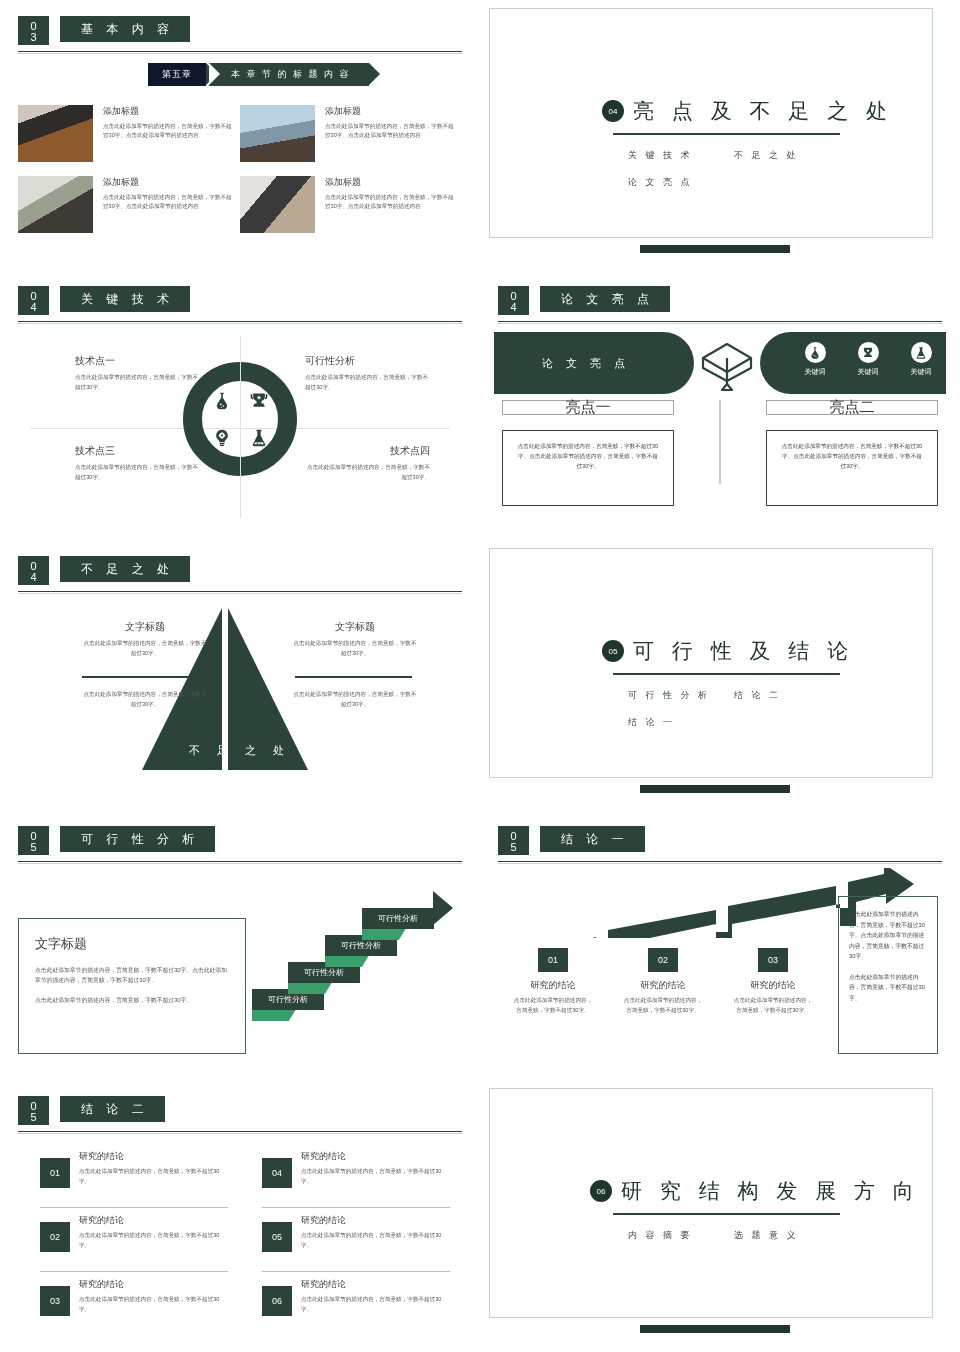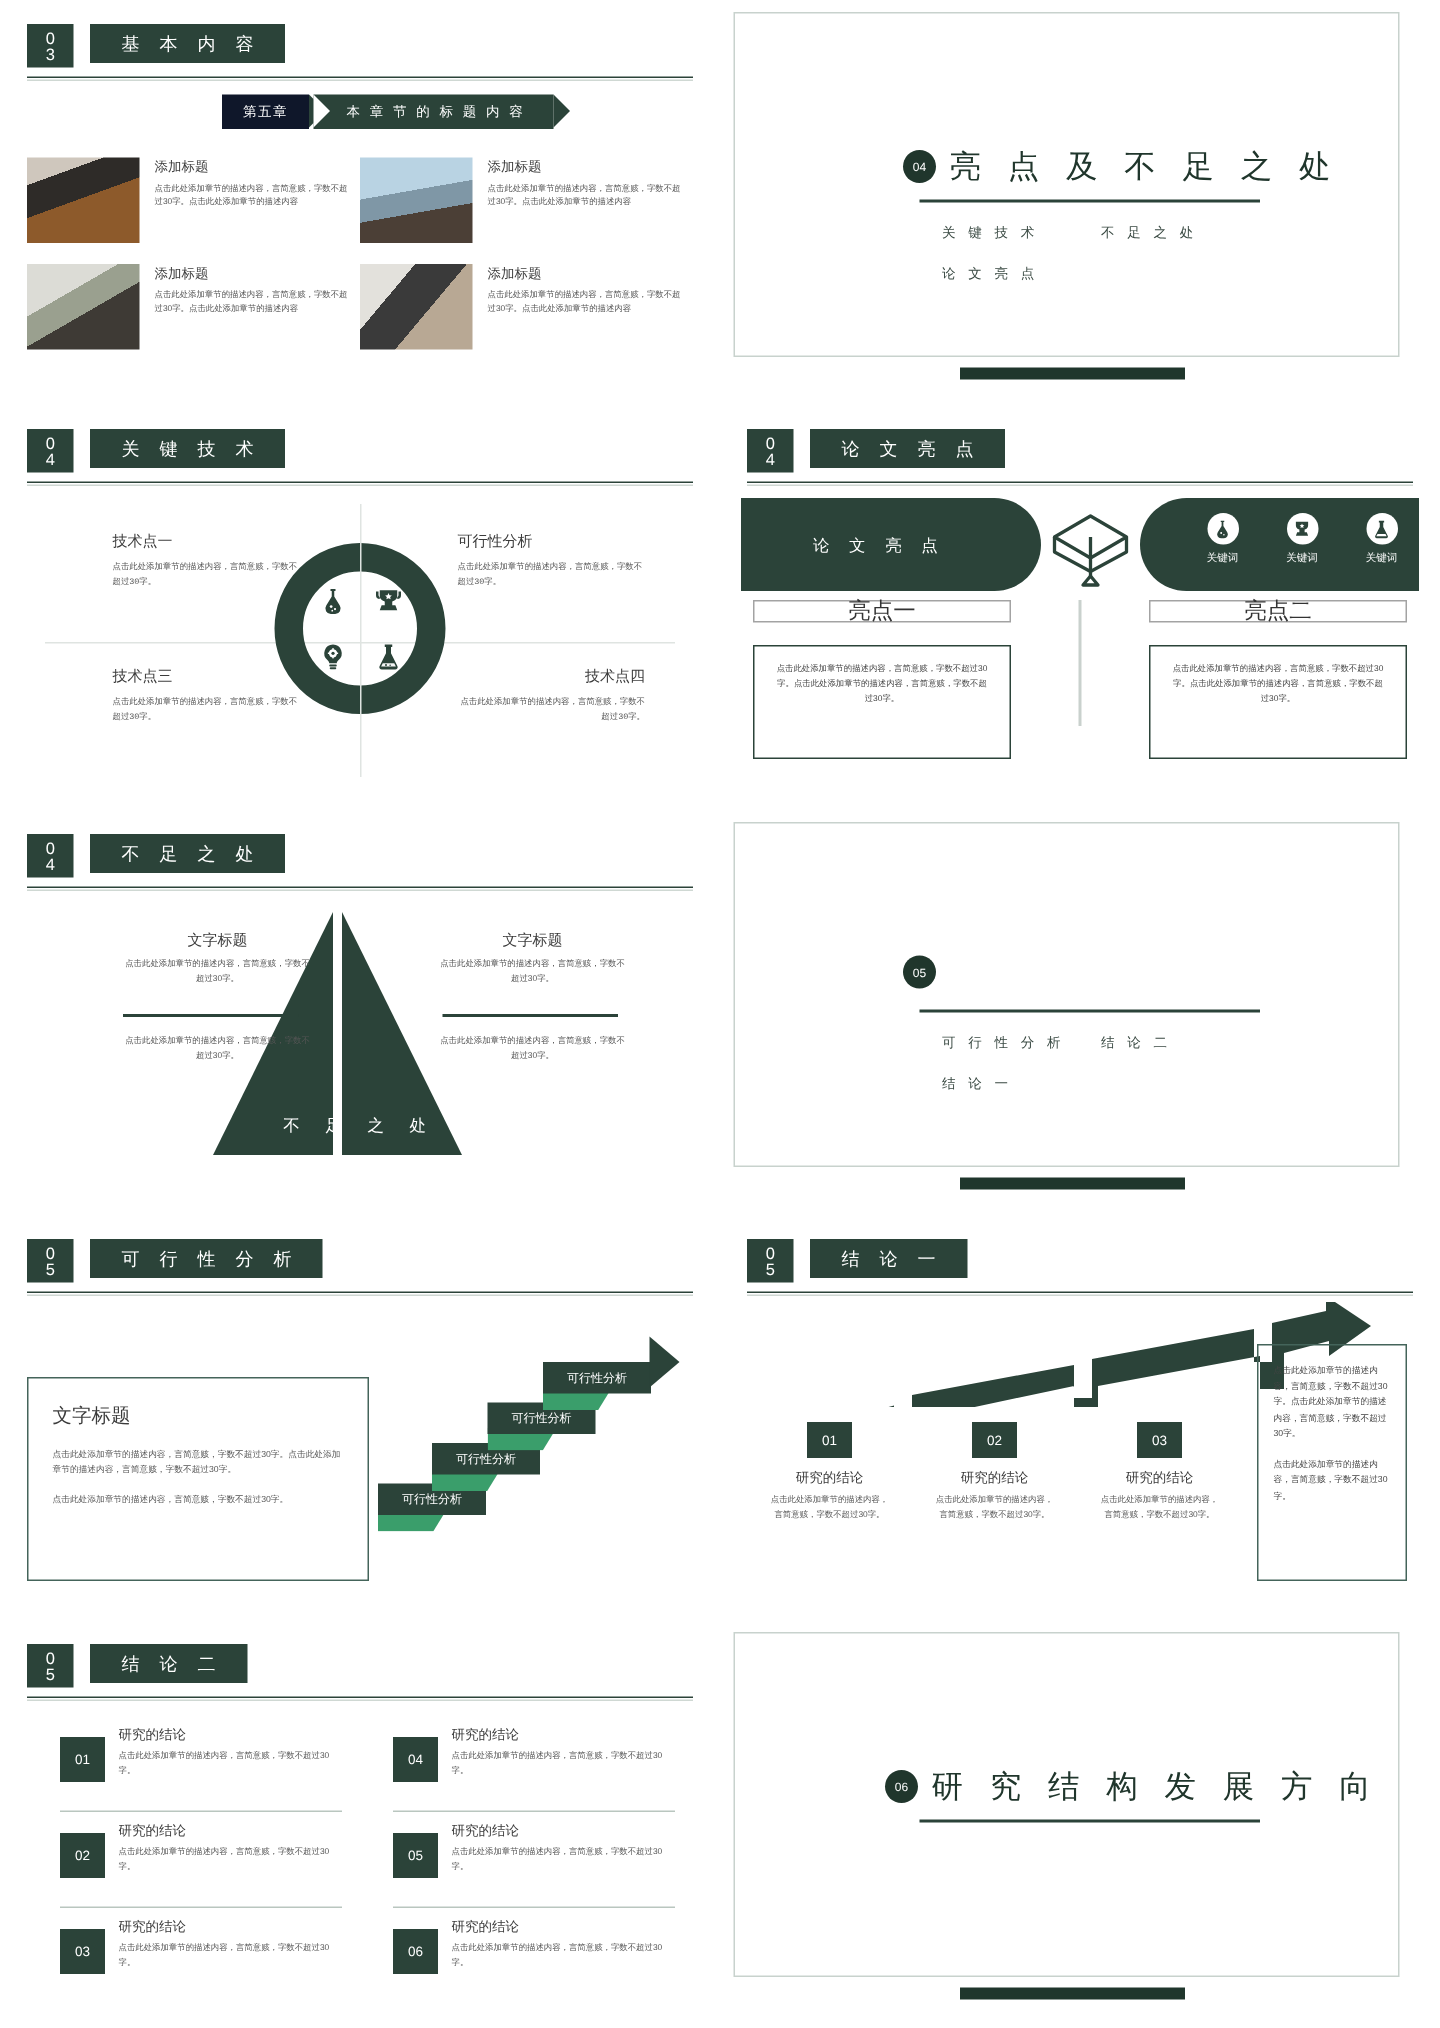--- a/index.html
+++ b/index.html
@@ -75,21 +75,21 @@
   .tile-body { margin-left:10px; width:130px; }
   .tile-h { font-size:9px; color:#3c3c3c; margin-bottom:4px; }
   .tile-p { font-size:5.6px; line-height:9px; color:#555; }
 
   
   .kt-wrap { position:absolute; left:0; top:62px; width:480px; height:190px; }
   .kt-vline { position:absolute; left:240px; top:4px; width:1px; height:182px; background:#dfe4e1; }
   .kt-hline { position:absolute; left:30px; top:96px; width:420px; height:1px; background:#dfe4e1; }
   .donut { position:absolute; left:183px; top:30px; width:114px; height:114px; border-radius:50%;
            border:19px solid #2b4339; }
-  .kt-cell { position:absolute; width:125px;font-family:Liberation Mono, monospace; }
+  .kt-cell { position:absolute; width:125px; }
   .kt-h { font-size:10px; color:#3c3c3c; margin-bottom:5px; }
   .kt-p { font-size:5.6px; line-height:9.5px; color:#555; }
   .ktc1{ left:75px; top:22px; } .ktc2{ left:305px; top:22px; }
   .ktc3{ left:75px; top:112px; } .ktc4{ left:305px; top:112px; }
   .donut-icons { position:absolute; left:203px; top:50px; width:74px; height:74px;
                  display:grid; grid-template-columns:1fr 1fr; grid-template-rows:1fr 1fr; }
   .donut-icons .ic { display:flex; align-items:center; justify-content:center; }
 
   
   .ph-band { position:absolute; left:14px; top:62px; width:452px; height:62px; }
@@ -412,20 +412,21 @@
     </div>
     <div class="df-cell df4">
       <div class="df-p">点击此处添加章节的描述内容，言简意赅，字数不超过30字。</div>
     </div>
   </div>
 
   <div class="slide" style="left:480px;top:540px">
     <div class="card">
       <div class="cover-title">
         <div class="cover-badge">05</div>
+        <div class="cover-text">可 行 性 及 结 论</div>
       </div>
       <div class="cover-underline"></div>
       <div class="cover-links">
         <div class="row">
           <span>可 行 性 分 析</span>
           <span>结  论  二</span>
         </div>
         <div class="row">
           <span>结  论  一</span>
         </div>
@@ -567,17 +568,23 @@
     </div>
   </div>
 
   <div class="slide" style="left:480px;top:1080px">
     <div class="card">
       <div class="cover-title" style="left:100px">
         <div class="cover-badge">06</div>
         <div class="cover-text">研 究 结 构 发 展 方 向</div>
       </div>
       <div class="cover-underline"></div>
+      <div class="cover-links">
+        <div class="row">
+          <span>内 容 摘 要</span>
+          <span>选 题 意 义</span>
+        </div>
+      </div>
     </div>
     <div class="card-foot"></div>
   </div>
 
 </div>
 
 </body></html>

